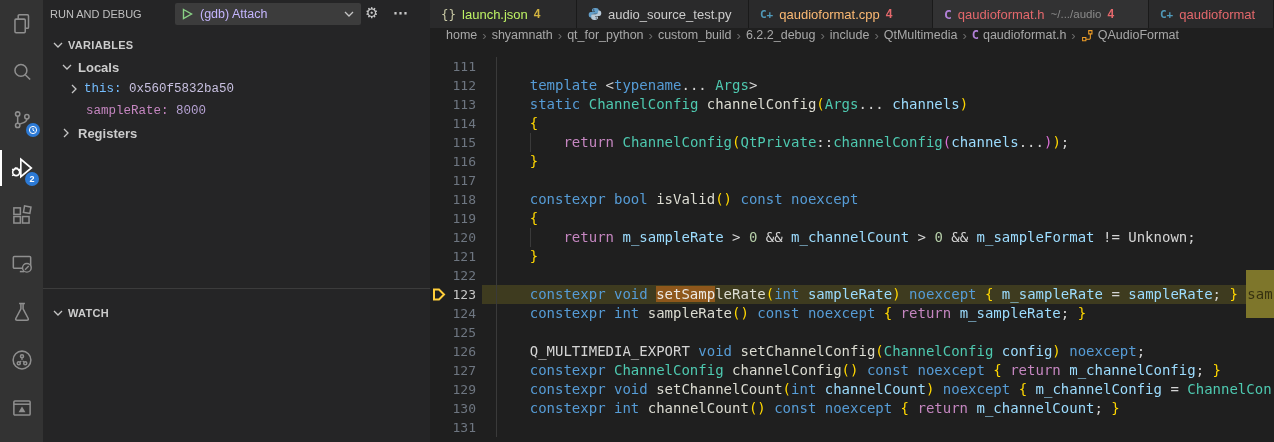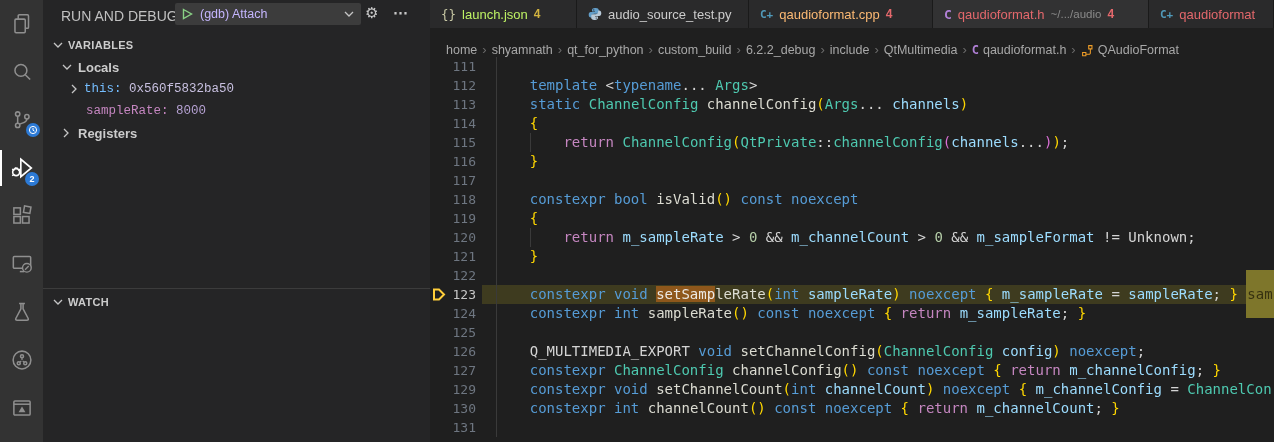--- a/index.html
+++ b/index.html
@@ -12,21 +12,21 @@
   .ab-item{height:48px;position:relative;display:flex;align-items:center;justify-content:center;color:#8f8f8f}
   .ab-item.active{color:#ffffff}
   .ab-item.active::before{content:"";position:absolute;left:0;top:6px;bottom:6px;width:2px;background:#ffffff}
   .badge-num{position:absolute;right:4px;bottom:6px;width:14px;height:14px;border-radius:50%;
              background:#2c7ad6;color:#fff;font-size:9px;line-height:14px;text-align:center;font-weight:700}
   .badge-clock{position:absolute;right:3px;bottom:7px;width:14px;height:14px;border-radius:50%;
              background:#2c7ad6;display:flex;align-items:center;justify-content:center}
 
   
   #sidebar{position:absolute;left:43px;top:0;width:387px;height:442px;background:#252526;z-index:4}
-  .sb-title{position:absolute;left:18px;top:8px;font-size:14px;color:#c0c0c0}
+  .sb-title{position:absolute;left:7px;top:8px;font-size:11px;color:#c0c0c0}
   .cfg{position:absolute;left:132px;top:3px;width:186px;height:22px;background:#3c3c3c;border-radius:2px;
        display:flex;align-items:center;padding:0 7px;box-sizing:border-box}
   .cfg-label{font-size:12.5px;color:#c4b5fd;margin-left:7px;flex:1}
   .hdr-act{position:absolute;top:4px;font-size:15px;color:#c8c8c8;cursor:default}
   .chev{display:inline-block}
   .trow{position:absolute;left:0;right:0;height:20px;display:flex;align-items:center;color:#cccccc}
   .sect{font-size:11px;font-weight:700;letter-spacing:.3px}
   .grp{font-size:13px;font-weight:700}
   .vmono{font-family:Liberation Mono, monospace;font-size:12.5px}
   .divider{position:absolute;left:0;right:0;top:288px;height:1px;background:#3c3c3c}
@@ -39,21 +39,21 @@
   .tab:nth-child(1){width:147px}.tab:nth-child(2){width:172px}.tab:nth-child(3){width:184px}
   .tab:nth-child(4){width:216px}.tab:nth-child(5){flex:1 1 auto;min-width:0}
   .ticon{font-family:"DejaVu Sans Mono",monospace;font-weight:700;font-size:11px;flex:none}
   .ticon.json{color:#c9c9a5;font-size:12.5px;font-weight:400}
   .ticon.cpp{color:#519aba}
   .ticon.hh{color:#b180d7;font-size:13px}
   .t-badge{font-size:12px;font-weight:600}
   .t-desc{font-size:11.5px;color:#8a8a8a}
 
   
-  #breadcrumb{position:absolute;left:430px;top:28px;right:0;height:29px;display:flex;align-items:flex-end;
+  #breadcrumb{position:absolute;left:430px;top:28px;right:0;height:29px;display:flex;align-items:flex-start;
               padding-left:16px;font-size:12.5px;color:#a8a8a8;background:#1f1f1f;z-index:2;white-space:nowrap;overflow:hidden}
   .bc-sep{color:#6b6b6b;margin:0 5px;font-size:13px}
   .bc-item{display:flex;align-items:center;gap:4px}
   .bc-c{color:#b180d7;font-weight:700;font-family:"DejaVu Sans Mono",monospace;font-size:12px}
 
   
   #code{position:absolute;left:430px;top:57px;right:0;bottom:0;font-family:"DejaVu Sans Mono",monospace;
         font-size:14px;z-index:1;overflow:hidden}
   .crow{position:relative;height:19px;line-height:19px;white-space:pre}
   .ln{position:absolute;left:0;top:0;width:46px;text-align:right;color:#6e7681;font-size:13px;z-index:3}
@@ -196,21 +196,21 @@
     <span style="margin-left:19px" class="chev">
         <svg width="8" height="10" viewBox="0 0 8 10">
           <polyline points="2,1 6,5 2,9" fill="none" stroke="#c5c5c5" stroke-width="1.3"></polyline>
         </svg>
       </span>
     <span class="grp" style="margin-left:8px">Registers</span>
   </div>
 
   <div class="divider"></div>
 
-  <div class="trow" style="top:292px">
+  <div class="trow" style="top:303px">
     <span style="margin-left:10px" class="chev">
         <svg width="10" height="8" viewBox="0 0 10 8">
           <polyline points="1,2 5,6 9,2" fill="none" stroke="#c5c5c5" stroke-width="1.3"></polyline>
         </svg>
       </span>
     <span class="sect" style="margin-left:5px">WATCH</span>
   </div>
 </div>
 
 <div id="tabs">

